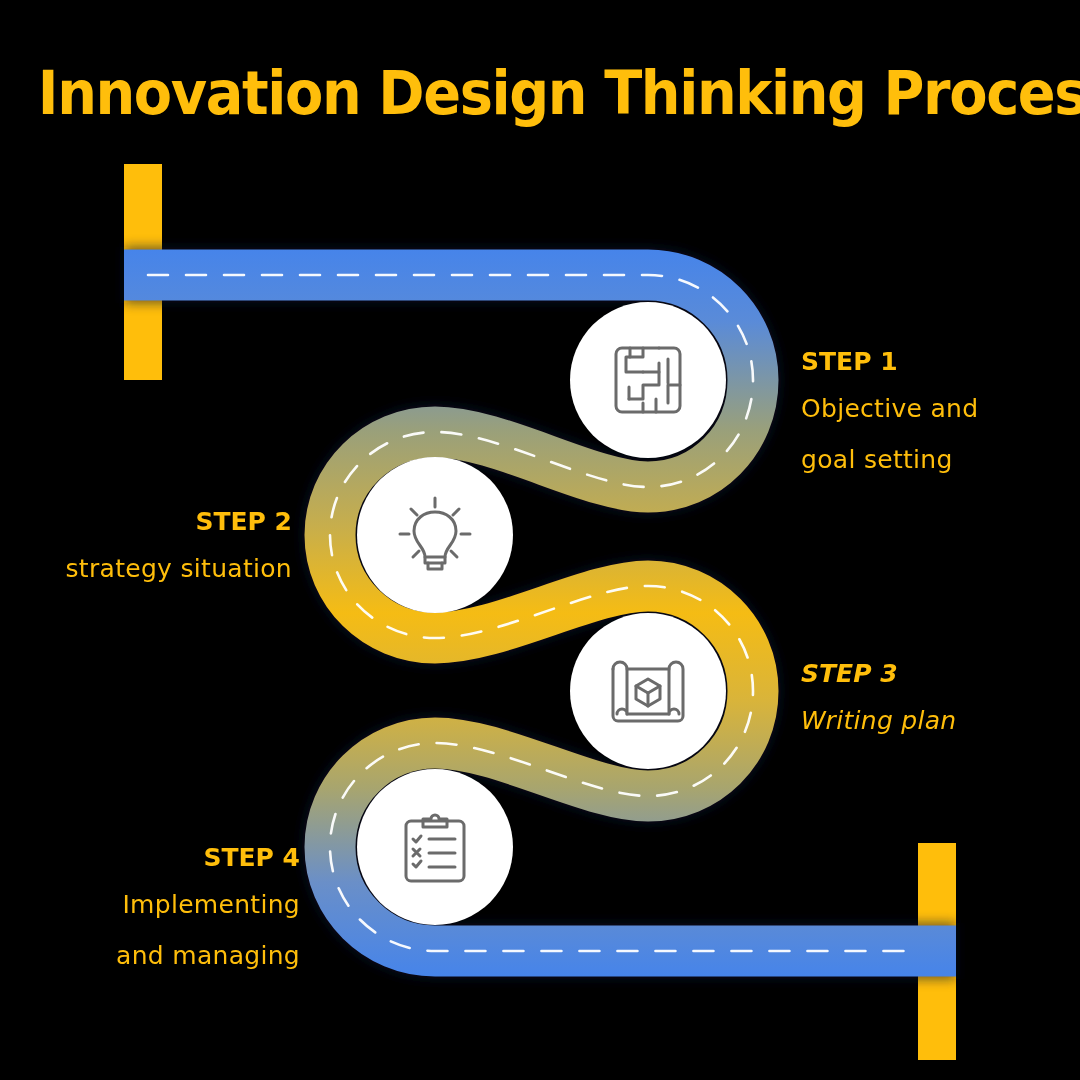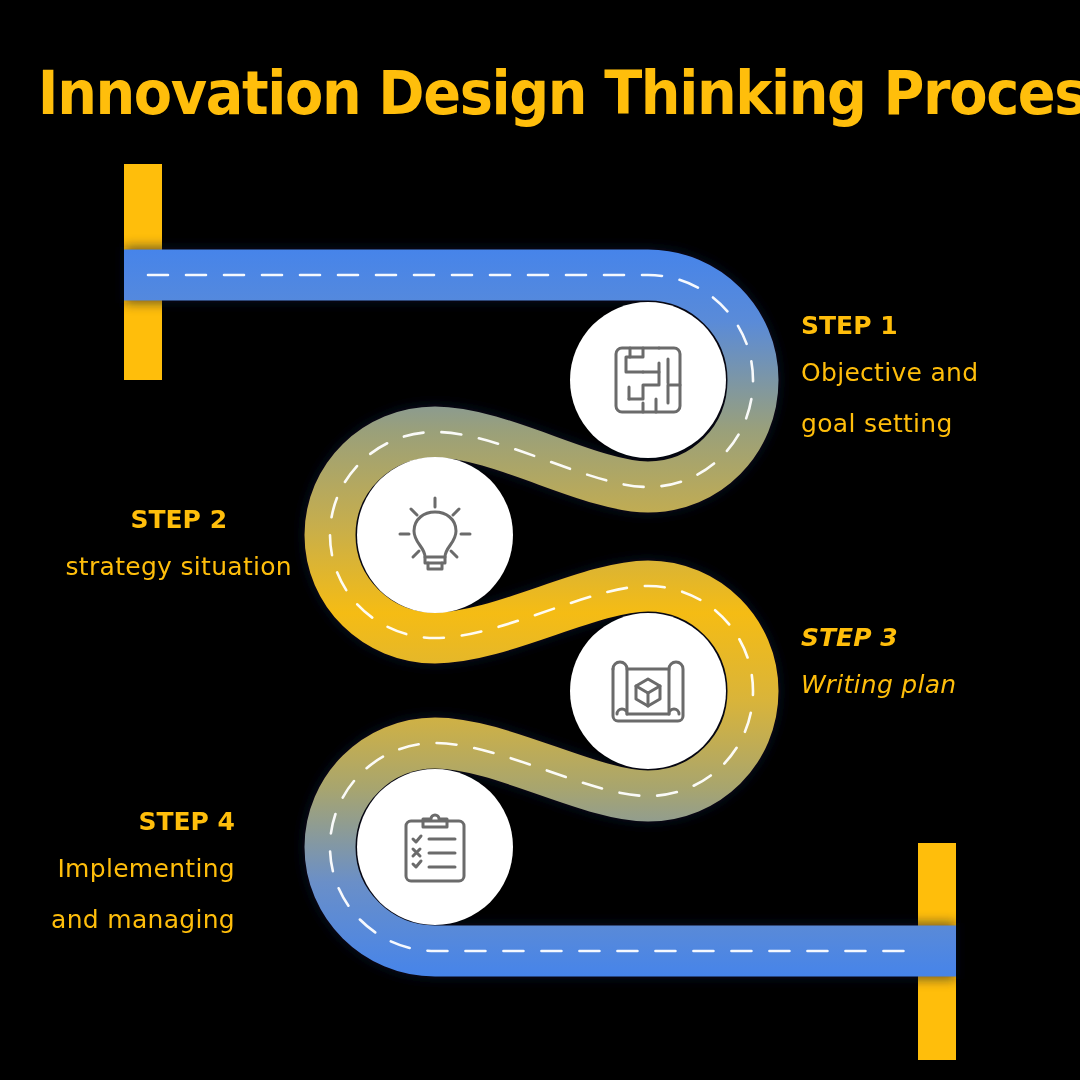--- a/index.html
+++ b/index.html
@@ -4,21 +4,21 @@
 <style>
   html, body { margin: 0; padding: 0; background: #000; }
   body { width: 1080px; height: 1080px; position: relative; overflow: hidden; font-family: "DejaVu Sans", sans-serif; }
   .title {
     position: absolute; left: 0; top: 58px; width: 1080px; text-align: center;
     font-family: "DejaVu Sans", sans-serif; font-weight: bold; font-size: 60px;
     letter-spacing: -1.5px; color: #FFBE0B; white-space: nowrap; transform: scaleX(0.93);
   }
   svg.road { position: absolute; left: 0; top: 0; }
   .step { position: absolute; color: #FFBE0B; font-family: "DejaVu Sans", sans-serif; }
-  .step .label { font-weight: bold; font-size: 25px; letter-spacing: 0px; line-height: 30px; }
+  .step .label { font-weight: bold; font-size: 25px; letter-spacing: 0px; line-height: 30px; margin-top: 36px; }
   .step .desc { font-size: 25px; line-height: 39px; letter-spacing: 0.3px; margin-top: 12px; }
   .step.right { text-align: left; }
   .step.left { text-align: right; }
   .icon-circle {
     position: absolute; width: 156px; height: 156px; border-radius: 50%;
     background: #fff; display: flex; align-items: center; justify-content: center;
   }
   .post { position: absolute; background: #FFBE0B; }
 </style>
 </head>
@@ -109,27 +109,27 @@
     <path d="M26 56 h26"></path>
   </svg>
 </div>
 
 <div class="step right" style="left:801px; top:311px;">
   <div class="label">STEP 1</div>
   <div class="desc">Objective and</div>
   <div class="desc">goal setting</div>
 </div>
 
-<div class="step left" style="right:788px; top:505px;text-align:center;">
+<div class="step left" style="right:788px; top:471px;">
   <div class="label">STEP 2</div>
   <div class="desc">strategy situation</div>
 </div>
 
 <div class="step right" style="left:801px; top:623px;font-style:italic;">
   <div class="label">STEP 3</div>
   <div class="desc">Writing plan</div>
 </div>
 
-<div class="step left" style="right:845px; top:807px;">
+<div class="step left" style="right:780px; top:807px;">
   <div class="label">STEP 4</div>
   <div class="desc">Implementing</div>
   <div class="desc">and managing</div>
 </div>
 
 </body></html>

